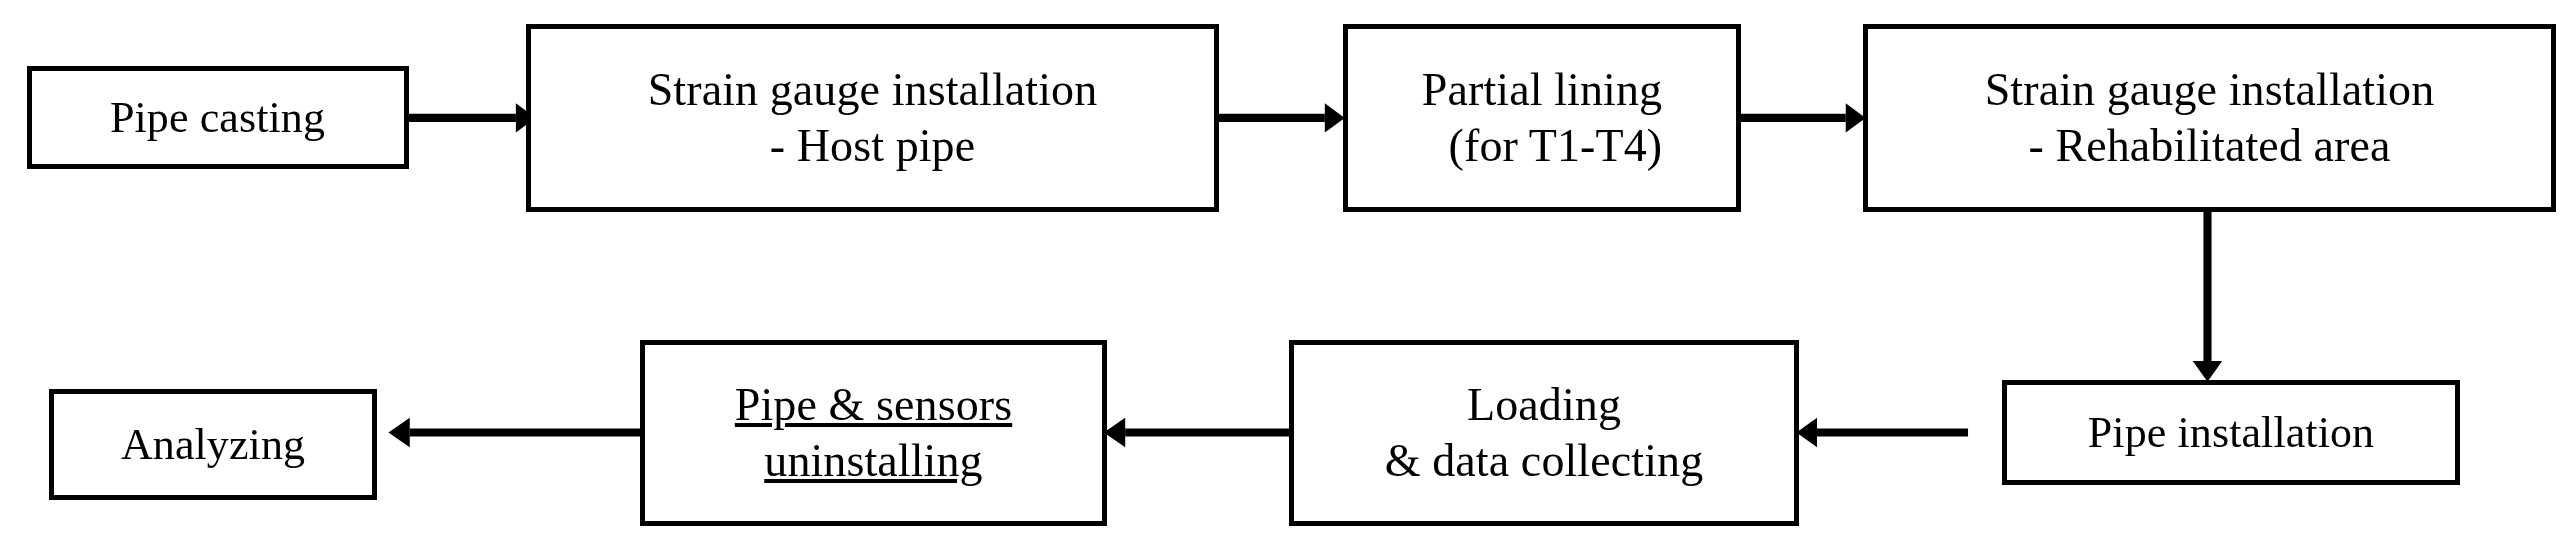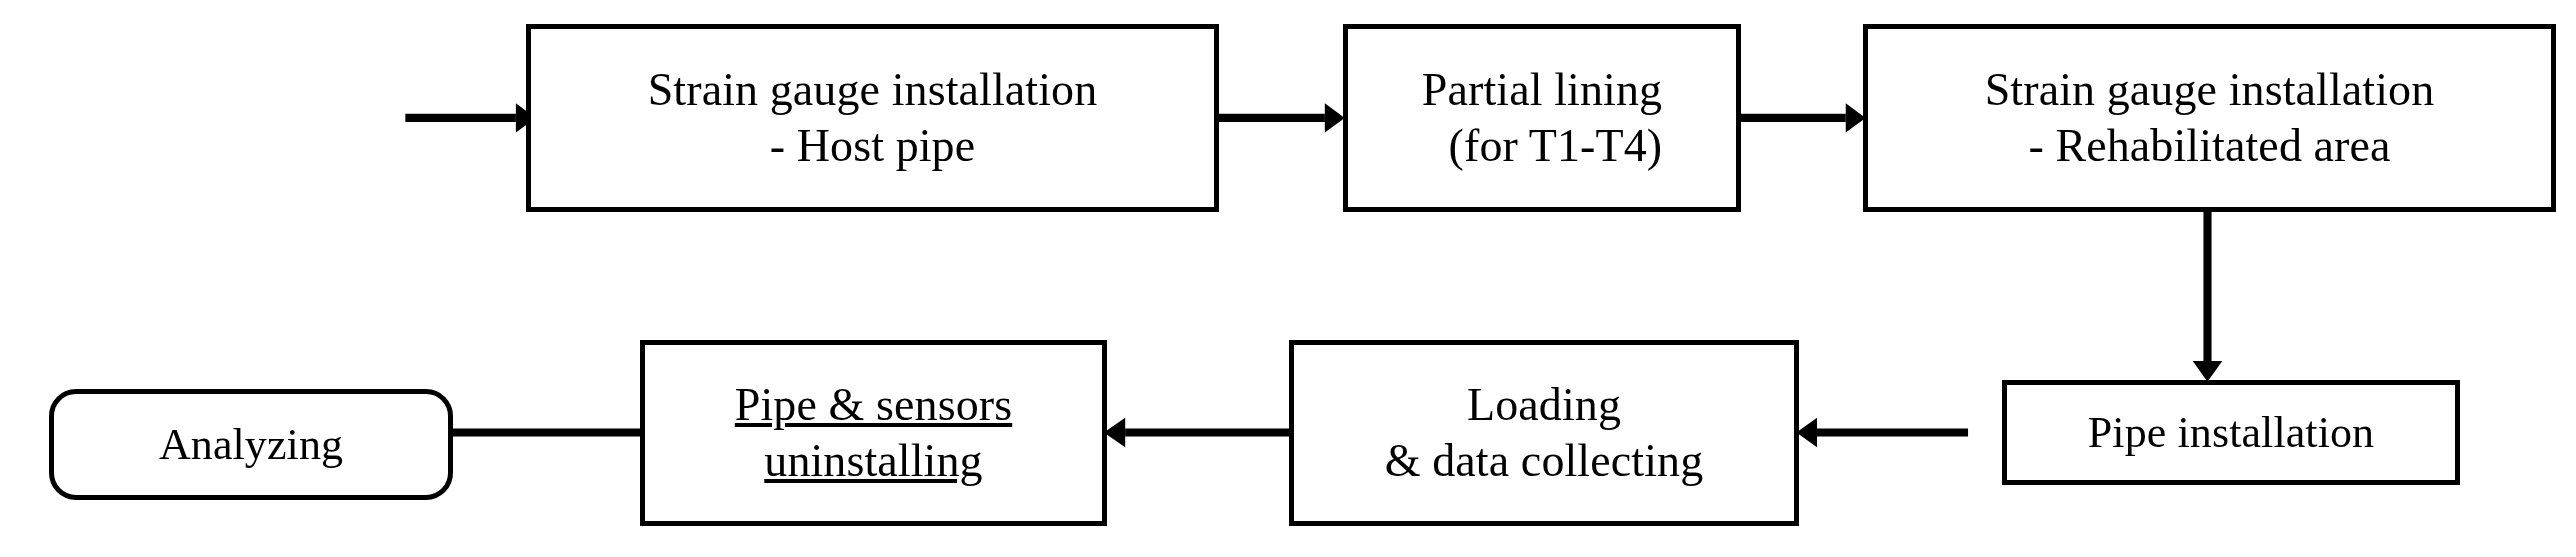--- a/index.html
+++ b/index.html
@@ -90,20 +90,23 @@
       <line x1="1752" y1="587" x2="1527" y2="587" stroke="#000" stroke-width="11"></line>
       <path d="M1527,567 L1498,587 L1527,607 z" fill="#000"></path>
     </g>
 
     <g>
       <line x1="872" y1="587" x2="556" y2="587" stroke="#000" stroke-width="11"></line>
       <path d="M556,567 L527,587 L556,607 z" fill="#000"></path>
     </g>
   </svg>
 
+  <div class="node" style="left:26.5px; top:66px; width:382px; height:103px;">
+    <span class="node-label">Pipe casting</span>
+  </div>
 
   <div class="node tall" style="left:526px; top:24px; width:693px; height:188px;">
     <span class="node-label">Strain gauge installation
 - Host pipe</span>
   </div>
 
   <div class="node tall" style="left:1343px; top:24px; width:398px; height:188px;text-align:right;">
     <span class="node-label">Partial lining
 (for T1-T4)</span>
   </div>
@@ -120,18 +123,18 @@
   <div class="node tall" style="left:1289px; top:340px; width:510px; height:186px;justify-content:center;">
     <span class="node-label">Loading
 &amp; data collecting</span>
   </div>
 
   <div class="node tall" style="left:640px; top:340px; width:467px; height:186px;text-decoration:underline;">
     <span class="node-label">Pipe &amp; sensors
 uninstalling</span>
   </div>
 
-  <div class="node" style="left:49px; top:389px; width:404px; height:111px;border-radius:27px;">
+  <div class="node" style="left:49px; top:389px; width:328px; height:111px;">
     <span class="node-label">Analyzing</span>
   </div>
 
 </div>
 
 
 </body></html>

